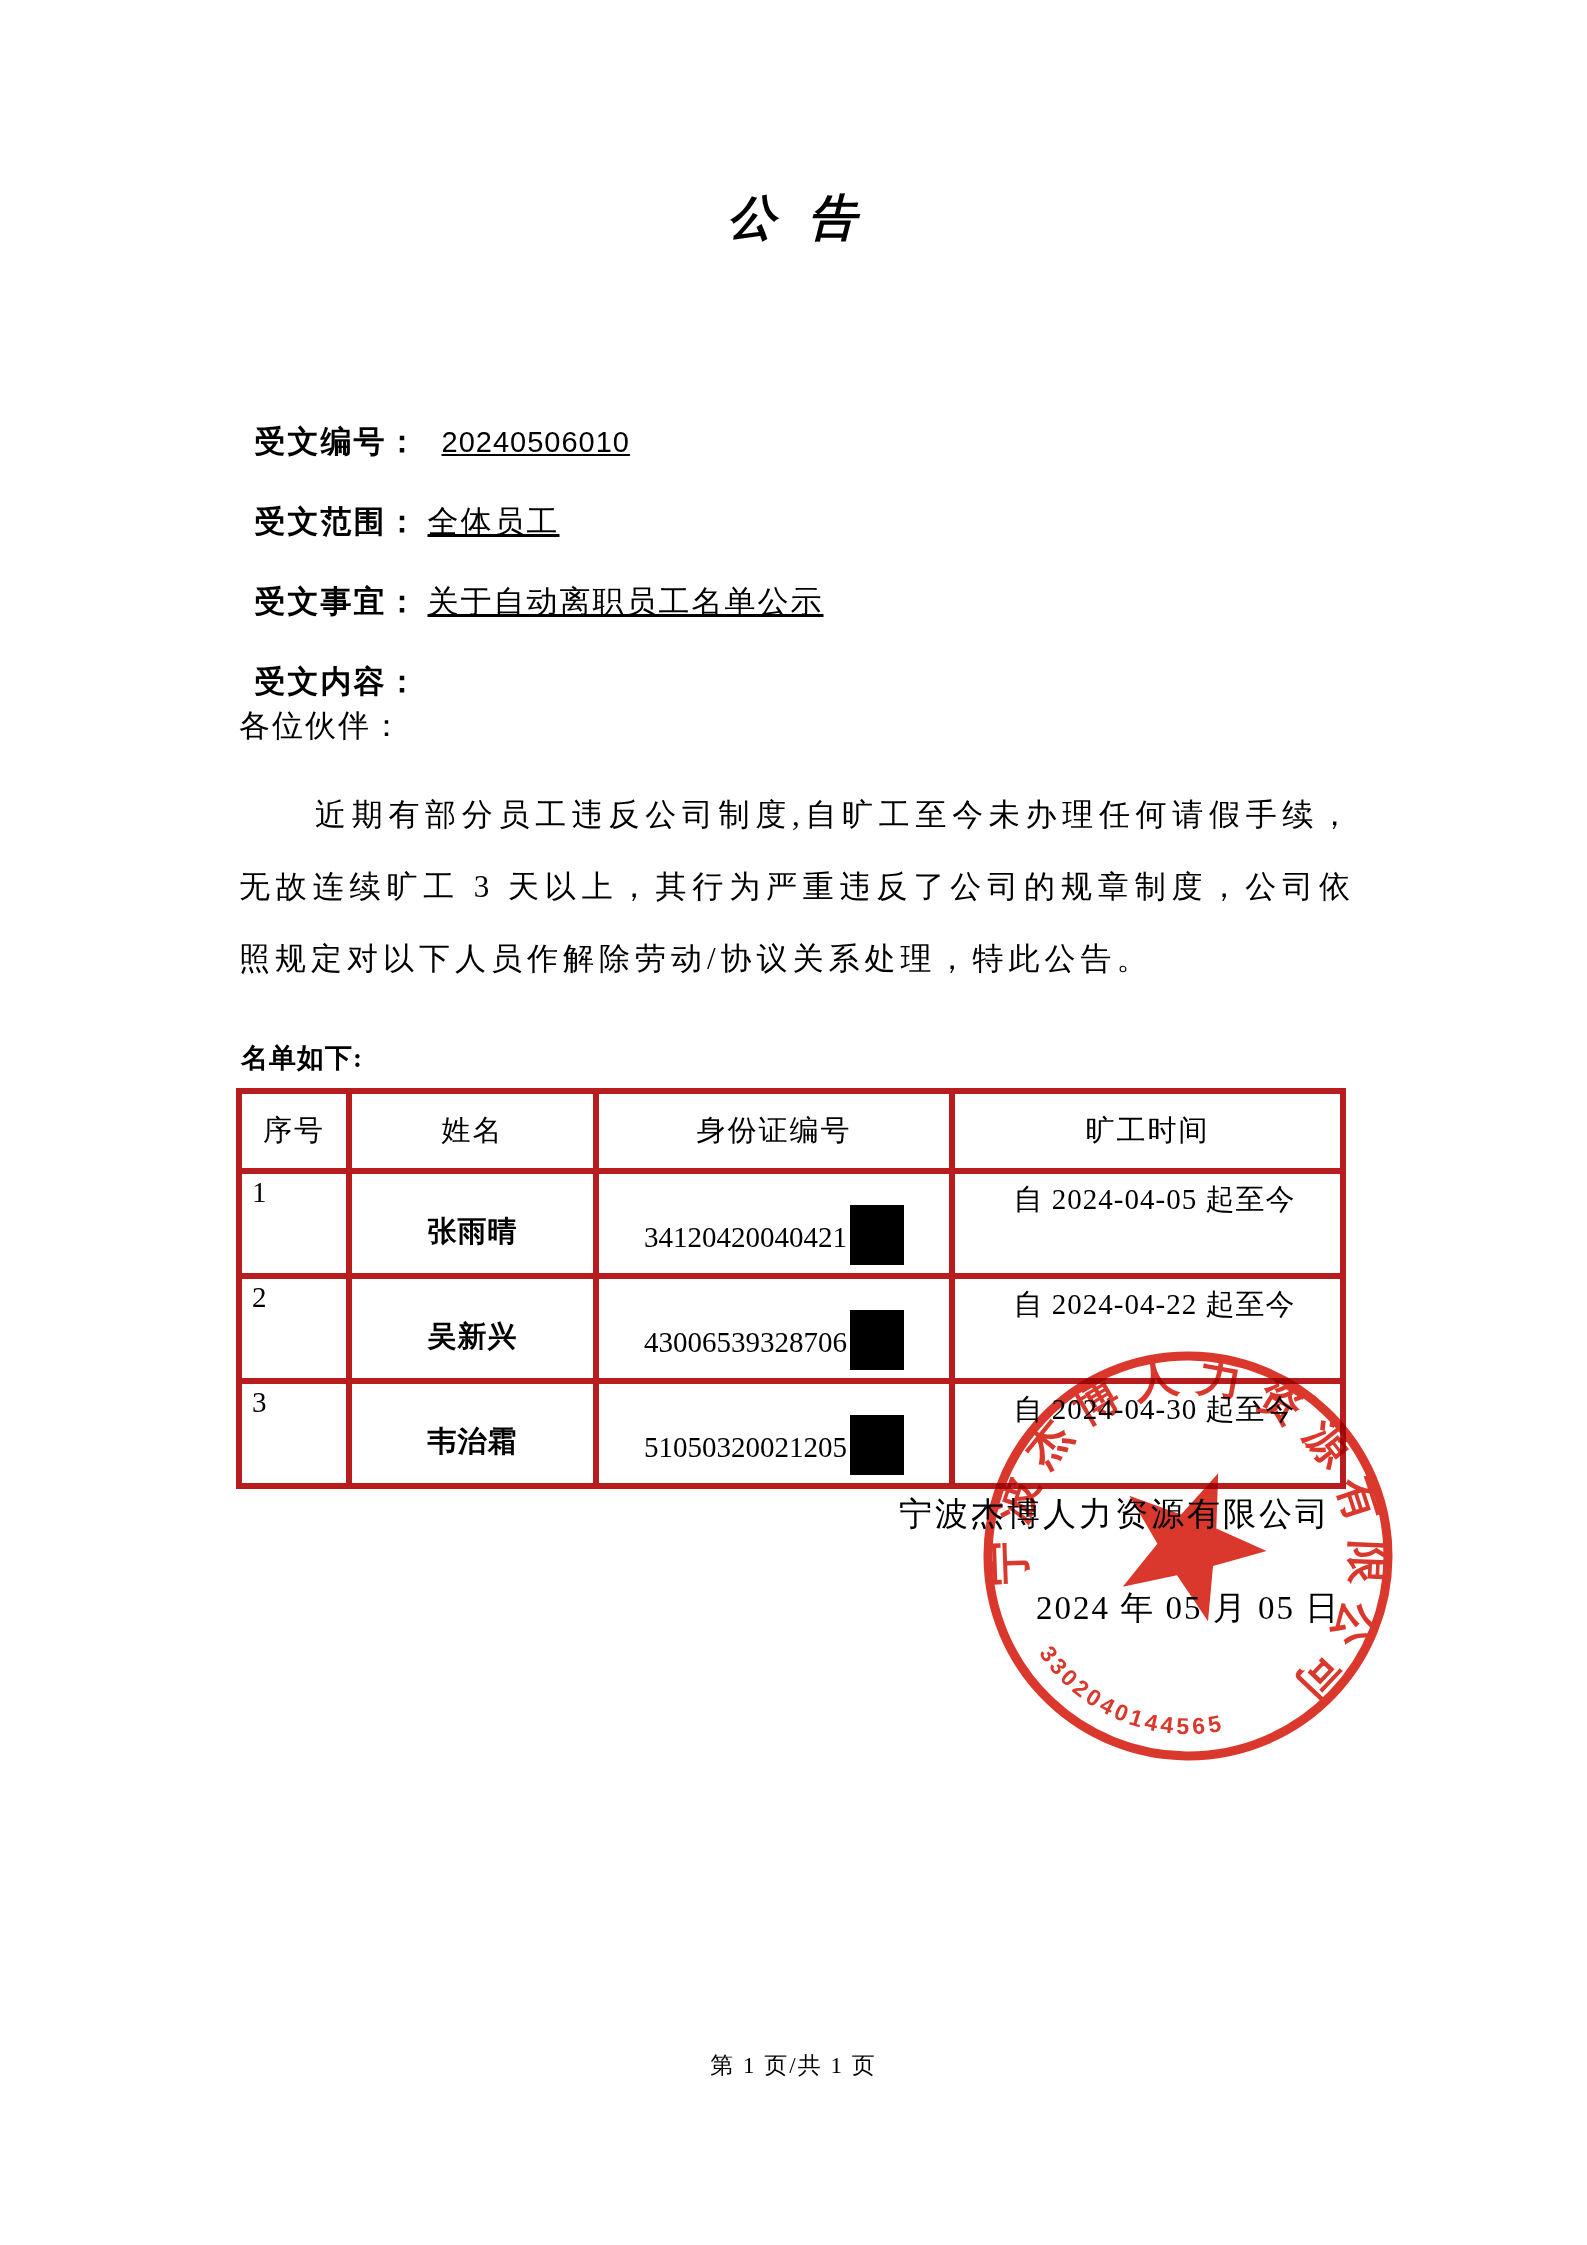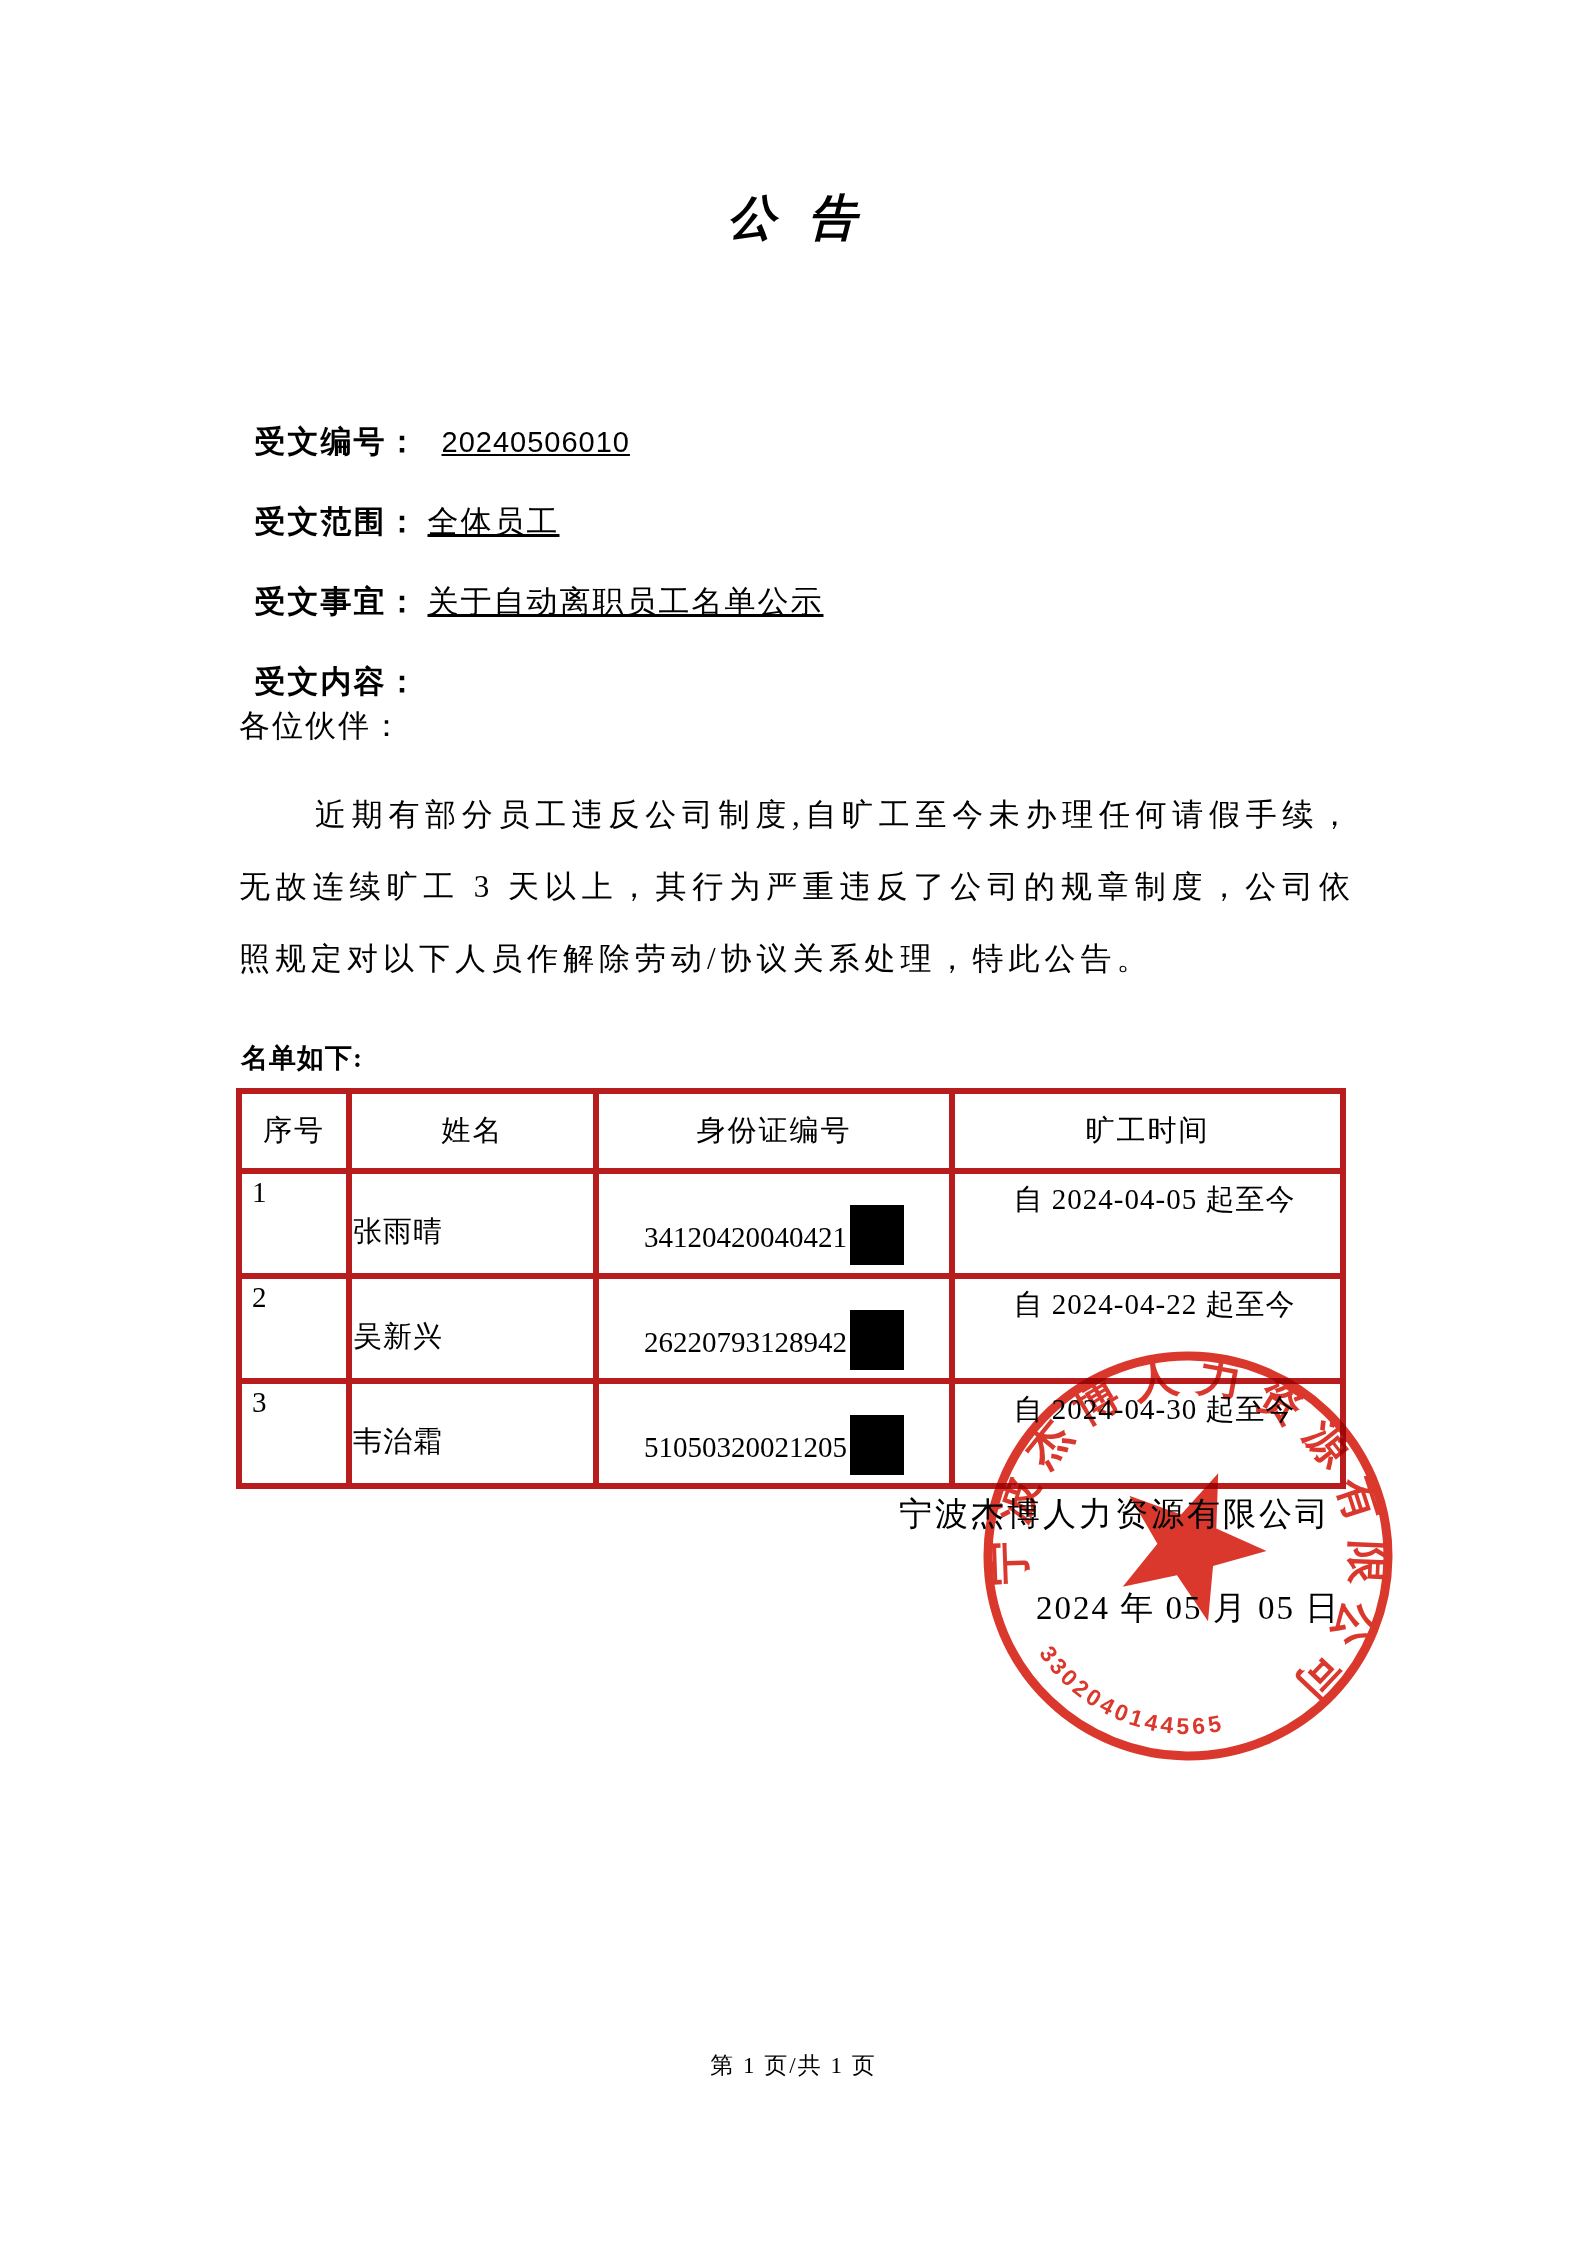--- a/index.html
+++ b/index.html
@@ -29,21 +29,21 @@
     position:absolute;left:236px;top:1088px;width:1104px;
     border-collapse:collapse;table-layout:fixed;
   }
   table.roster th,table.roster td{border:6px solid #b91c1c;overflow:hidden;}
   table.roster th{
     height:72px;font-size:29px;font-weight:normal;text-align:center;
     letter-spacing:2px;vertical-align:middle;
   }
   table.roster td{height:74px;font-size:29px;}
   td.cell-no{vertical-align:top;text-align:left;padding:2px 0 0 10px;}
-  td.cell-name{vertical-align:middle;text-align:left;padding-top:18px;letter-spacing:1px;}
+  td.cell-name{vertical-align:middle;text-align:center;padding-top:18px;letter-spacing:1px;font-weight:bold;}
   td.cell-id{vertical-align:middle;text-align:center;padding-top:24px;white-space:nowrap;}
   td.cell-absence{vertical-align:top;text-align:center;padding:6px 0 0 14px;letter-spacing:1px;white-space:pre;}
   .redaction-box{
     display:inline-block;width:54px;height:60px;background:#000;
     vertical-align:-18px;margin-left:3px;
   }
   .company-line{position:absolute;left:899px;top:1492px;font-size:33px;letter-spacing:3px;white-space:pre;}
   .date-line{position:absolute;left:1036px;top:1586px;font-size:33px;letter-spacing:2px;white-space:pre;}
   .stamp{
     position:absolute;left:960px;top:1328px;width:456px;height:456px;
@@ -96,21 +96,21 @@
   <tbody>
     <tr>
       <td class="cell-no">1</td>
       <td class="cell-name">张雨晴</td>
       <td class="cell-id"><span>34120420040421</span><span class="redaction-box"></span></td>
       <td class="cell-absence">自 2024-04-05 起至今</td>
     </tr>
     <tr>
       <td class="cell-no">2</td>
       <td class="cell-name">吴新兴</td>
-      <td class="cell-id"><span>26220793128942</span><span class="redaction-box"></span></td>
+      <td class="cell-id"><span>43006539328706</span><span class="redaction-box"></span></td>
       <td class="cell-absence">自 2024-04-22 起至今</td>
     </tr>
     <tr>
       <td class="cell-no">3</td>
       <td class="cell-name">韦治霜</td>
       <td class="cell-id"><span>51050320021205</span><span class="redaction-box"></span></td>
       <td class="cell-absence">自 2024-04-30 起至今</td>
     </tr>
   </tbody>
 </table>

